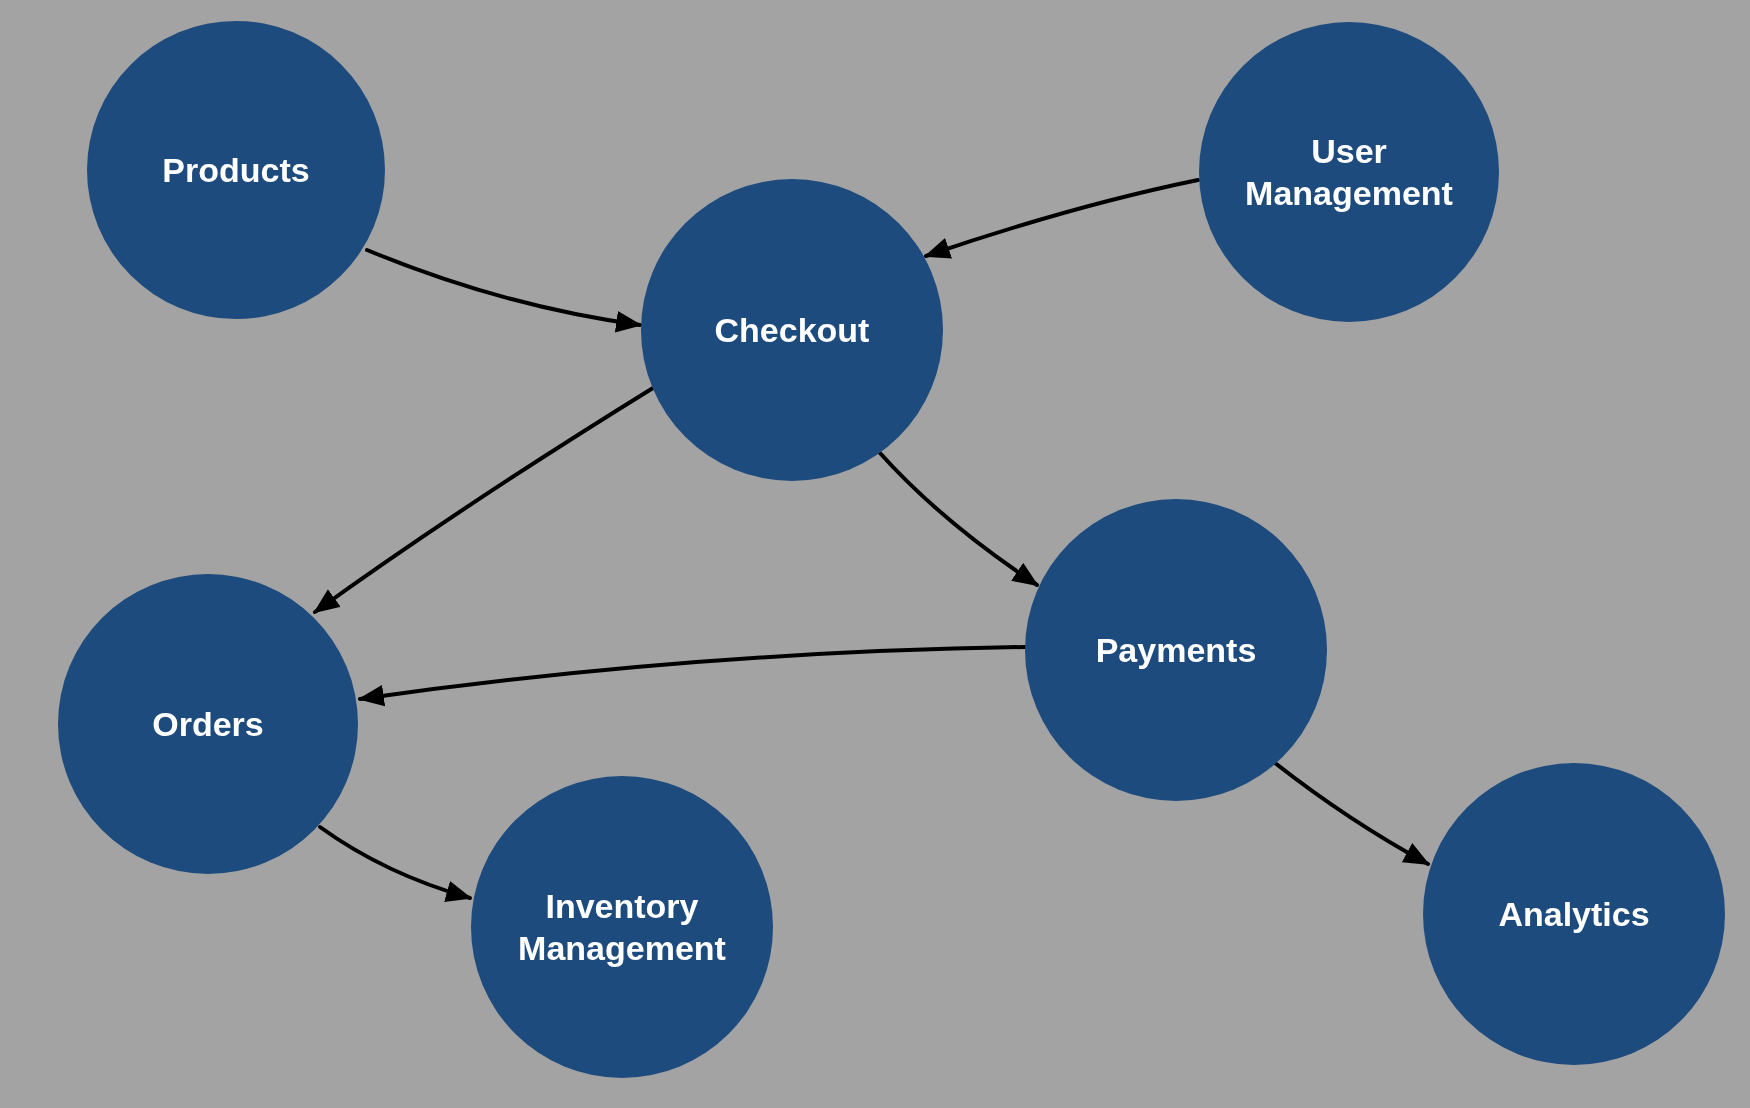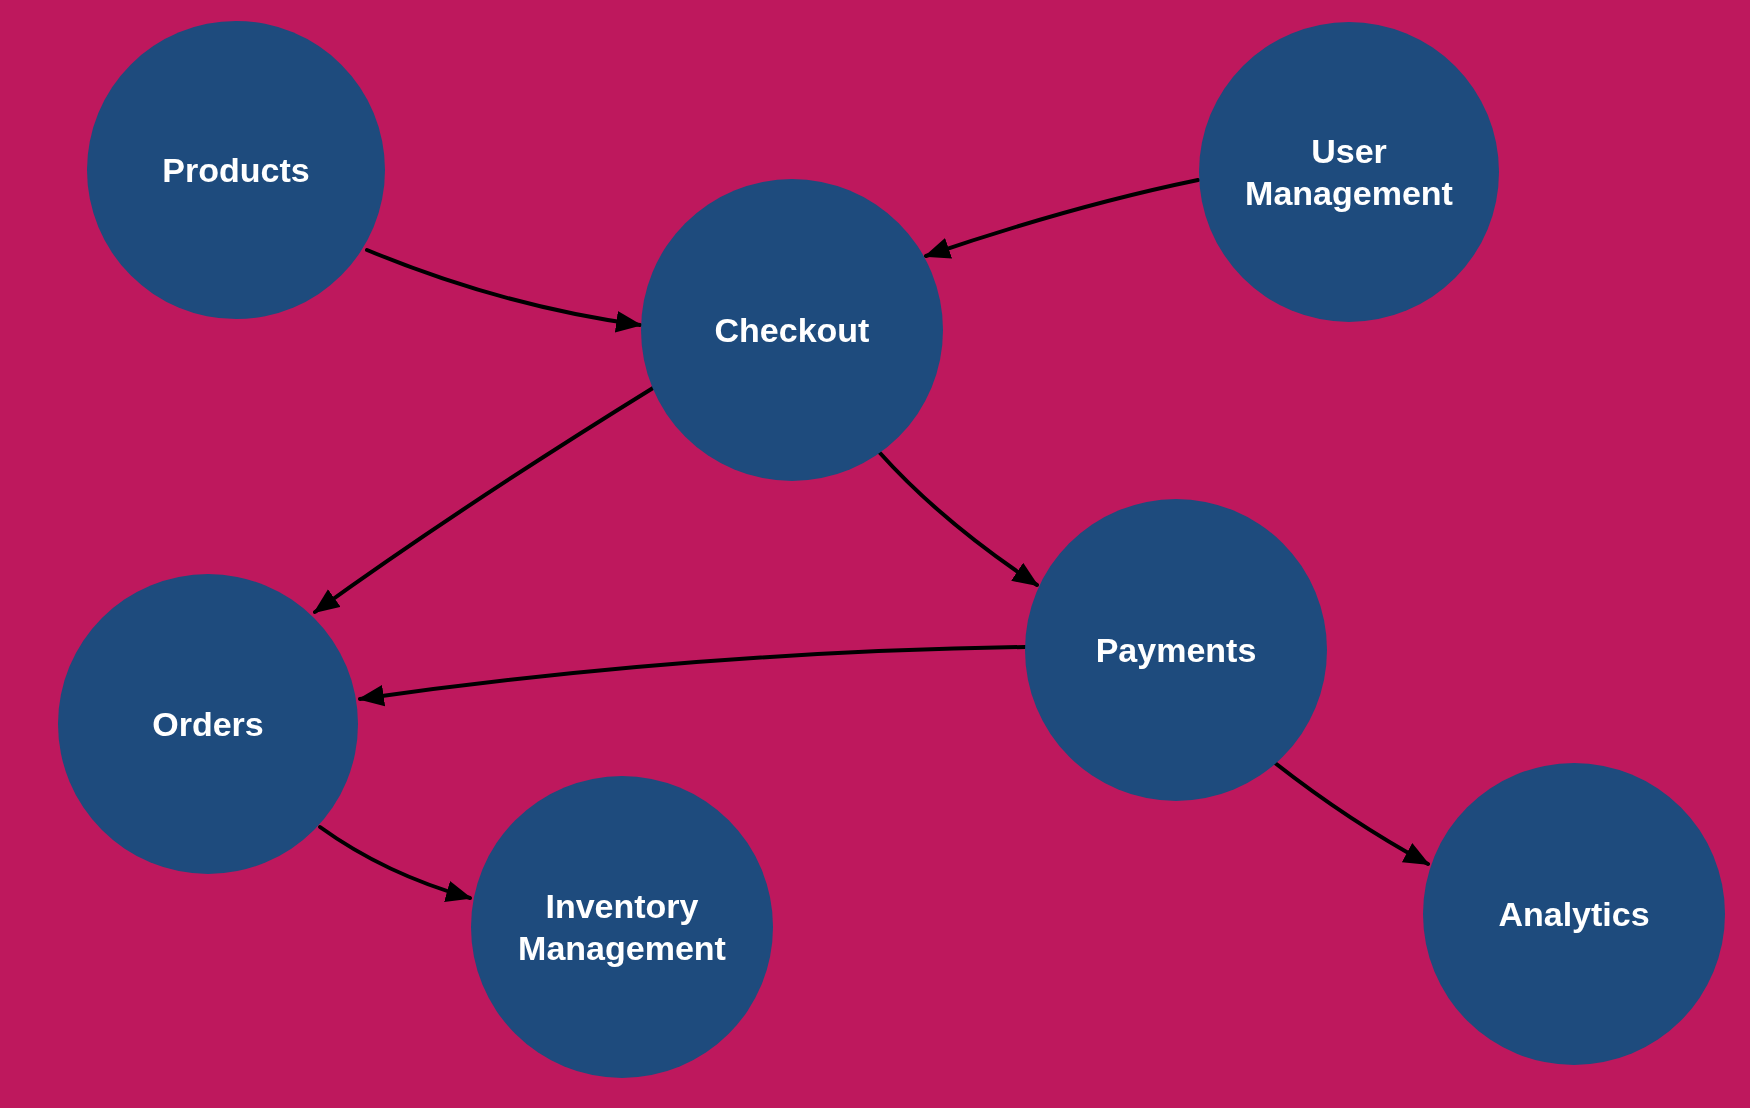--- a/index.html
+++ b/index.html
@@ -6,21 +6,21 @@
     margin: 0;
     padding: 0;
     background: #ffffff;
     font-family: "Liberation Sans", sans-serif;
   }
   .canvas-wrap {
     width: 1750px;
     height: 1108px;
     position: relative;
     overflow: hidden;
-    background: #be185d;
+    background: #a3a3a3;
   }
   svg { display: block; }
   .edge-path {
     fill: none;
     stroke-linecap: round;
   }
   .node-circle { cursor: default; }
   .node-label {
     font-family: "Liberation Sans", sans-serif;
     font-weight: bold;

